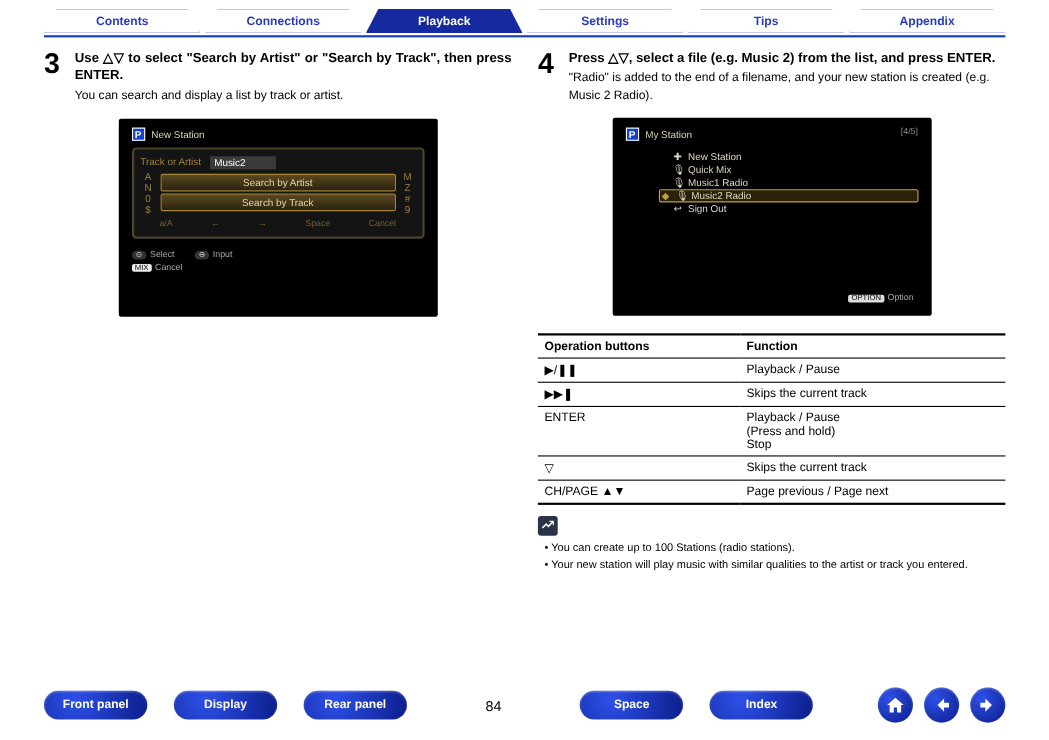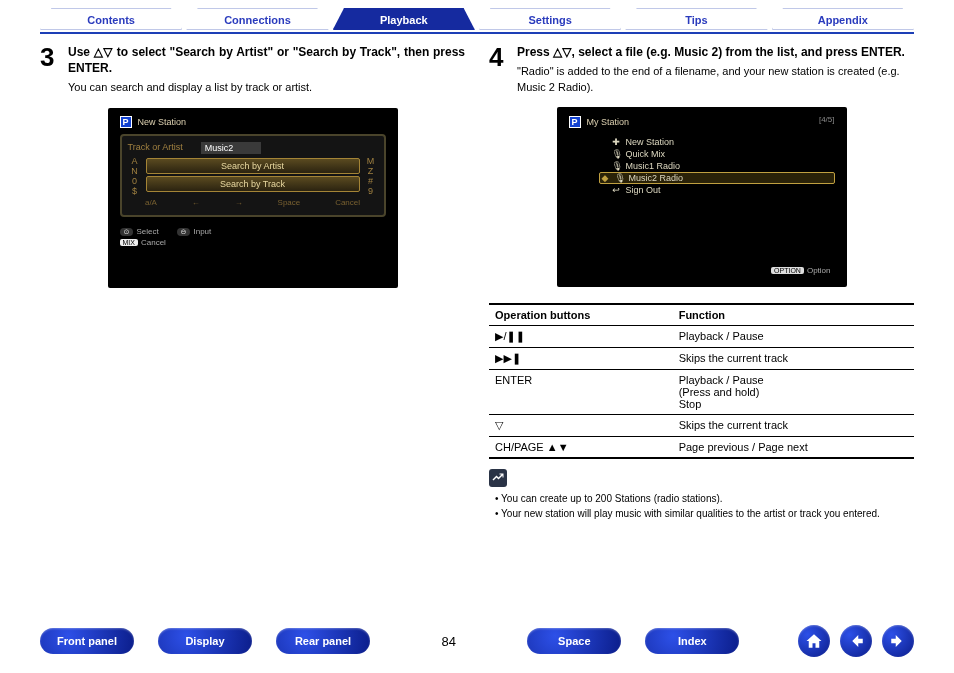--- a/index.html
+++ b/index.html
@@ -101,21 +101,21 @@
     display: inline-flex; align-items: center; justify-content: center;
     font-size: 9px; font-weight: bold;
     border: 1px solid #fff;
   }
   .screen1-box {
     border: 2px solid #4a442b;
     border-radius: 4px;
     padding: 6px 6px 8px;
     background: #141414;
   }
-  .s1-label { color: #a08040; font-size: 9px; margin-bottom: 2px; display: flex; gap: 18px; }
+  .s1-label { color: #a08040; font-size: 9px; margin-bottom: 2px; display: flex; gap: 8px; }
   .s1-input {
     background: #3a3a3a;
     color: #fff;
     padding: 1px 4px;
     display: inline-block;
     min-width: 60px;
     font-size: 9px;
   }
   .s1-mid {
     display: flex;
@@ -406,21 +406,21 @@
           </tr>
       </tbody>
     </table>
 
     <div class="note-icon">
       <svg viewBox="0 0 24 24" width="12" height="12" fill="#fff">
           <path d="M3 17l6-6 4 4 8-8v4h2V3h-8v2h4l-6 6-4-4-8 8z"></path>
         </svg>
     </div>
     <ul class="notes">
-      <li>You can create up to 200 Stations (radio stations).</li>
+      <li>You can create up to 100 Stations (radio stations).</li>
       <li>Your new station will play music with similar qualities to the artist or track you entered.</li>
     </ul>
   </div>
 </div>
 
 <div class="bottom-bar">
   <div class="pill-group">
     <div class="pill">Front panel</div>
     <div class="pill">Display</div>
     <div class="pill">Rear panel</div>

